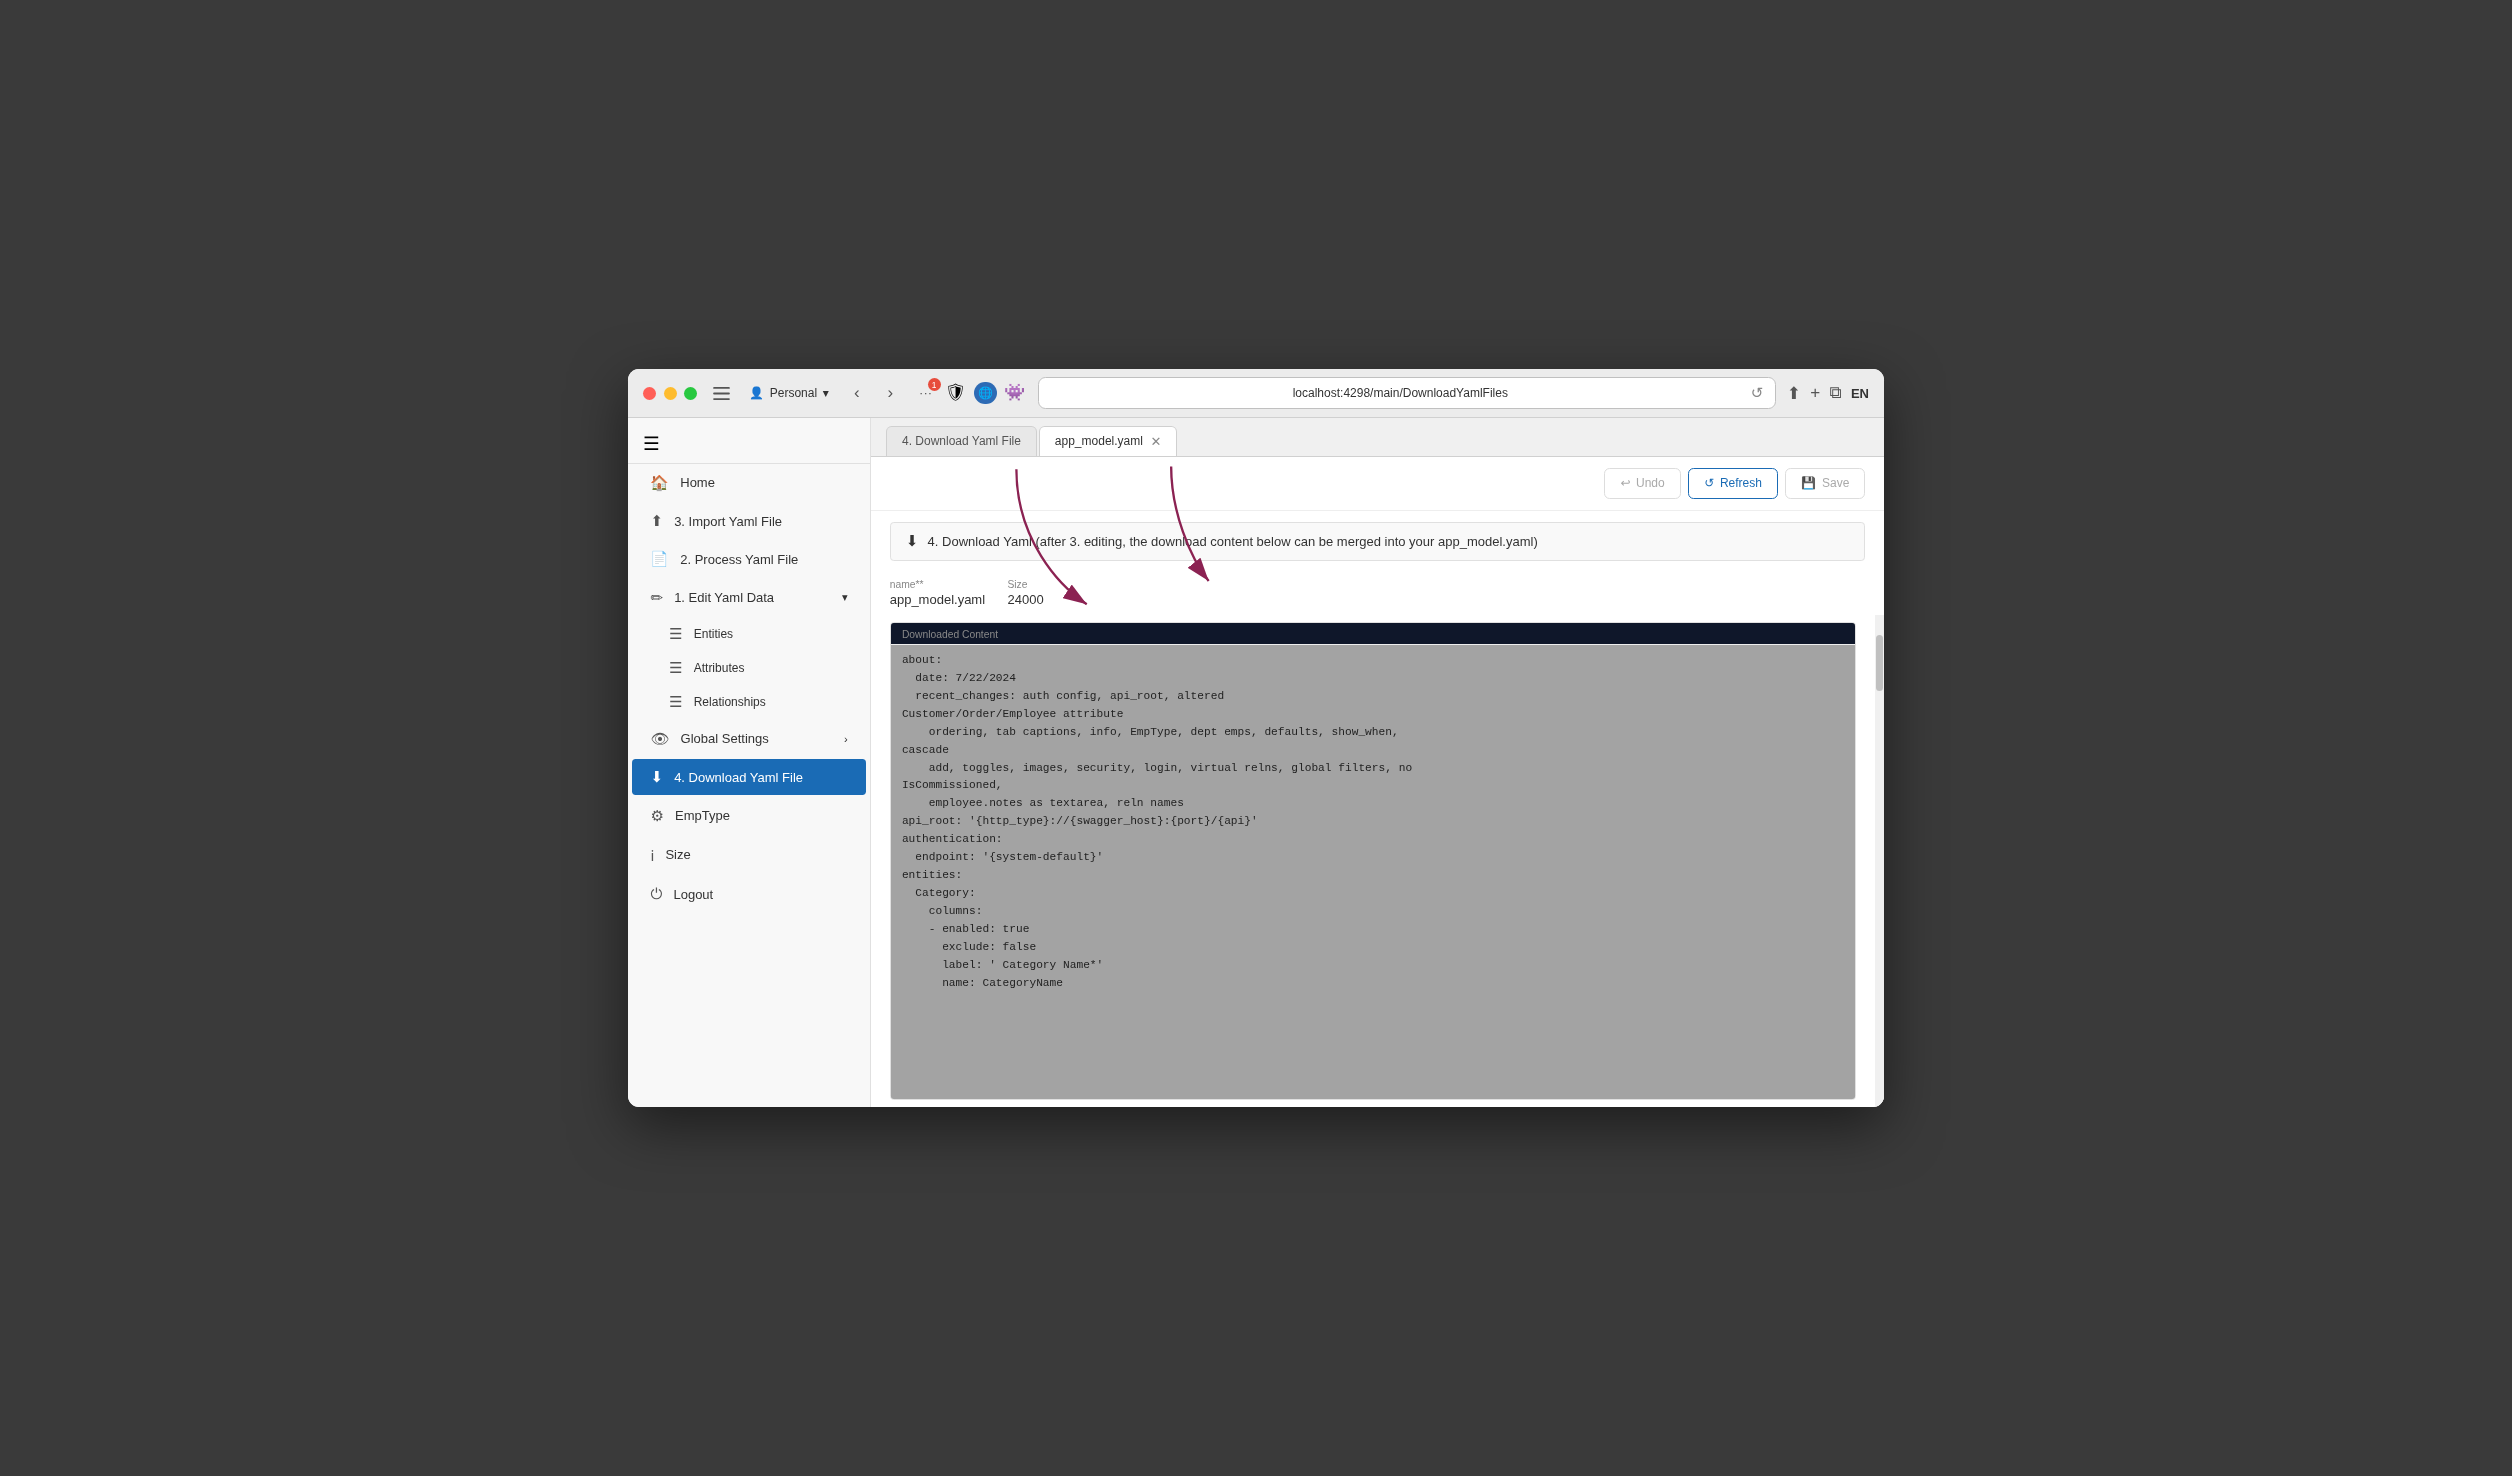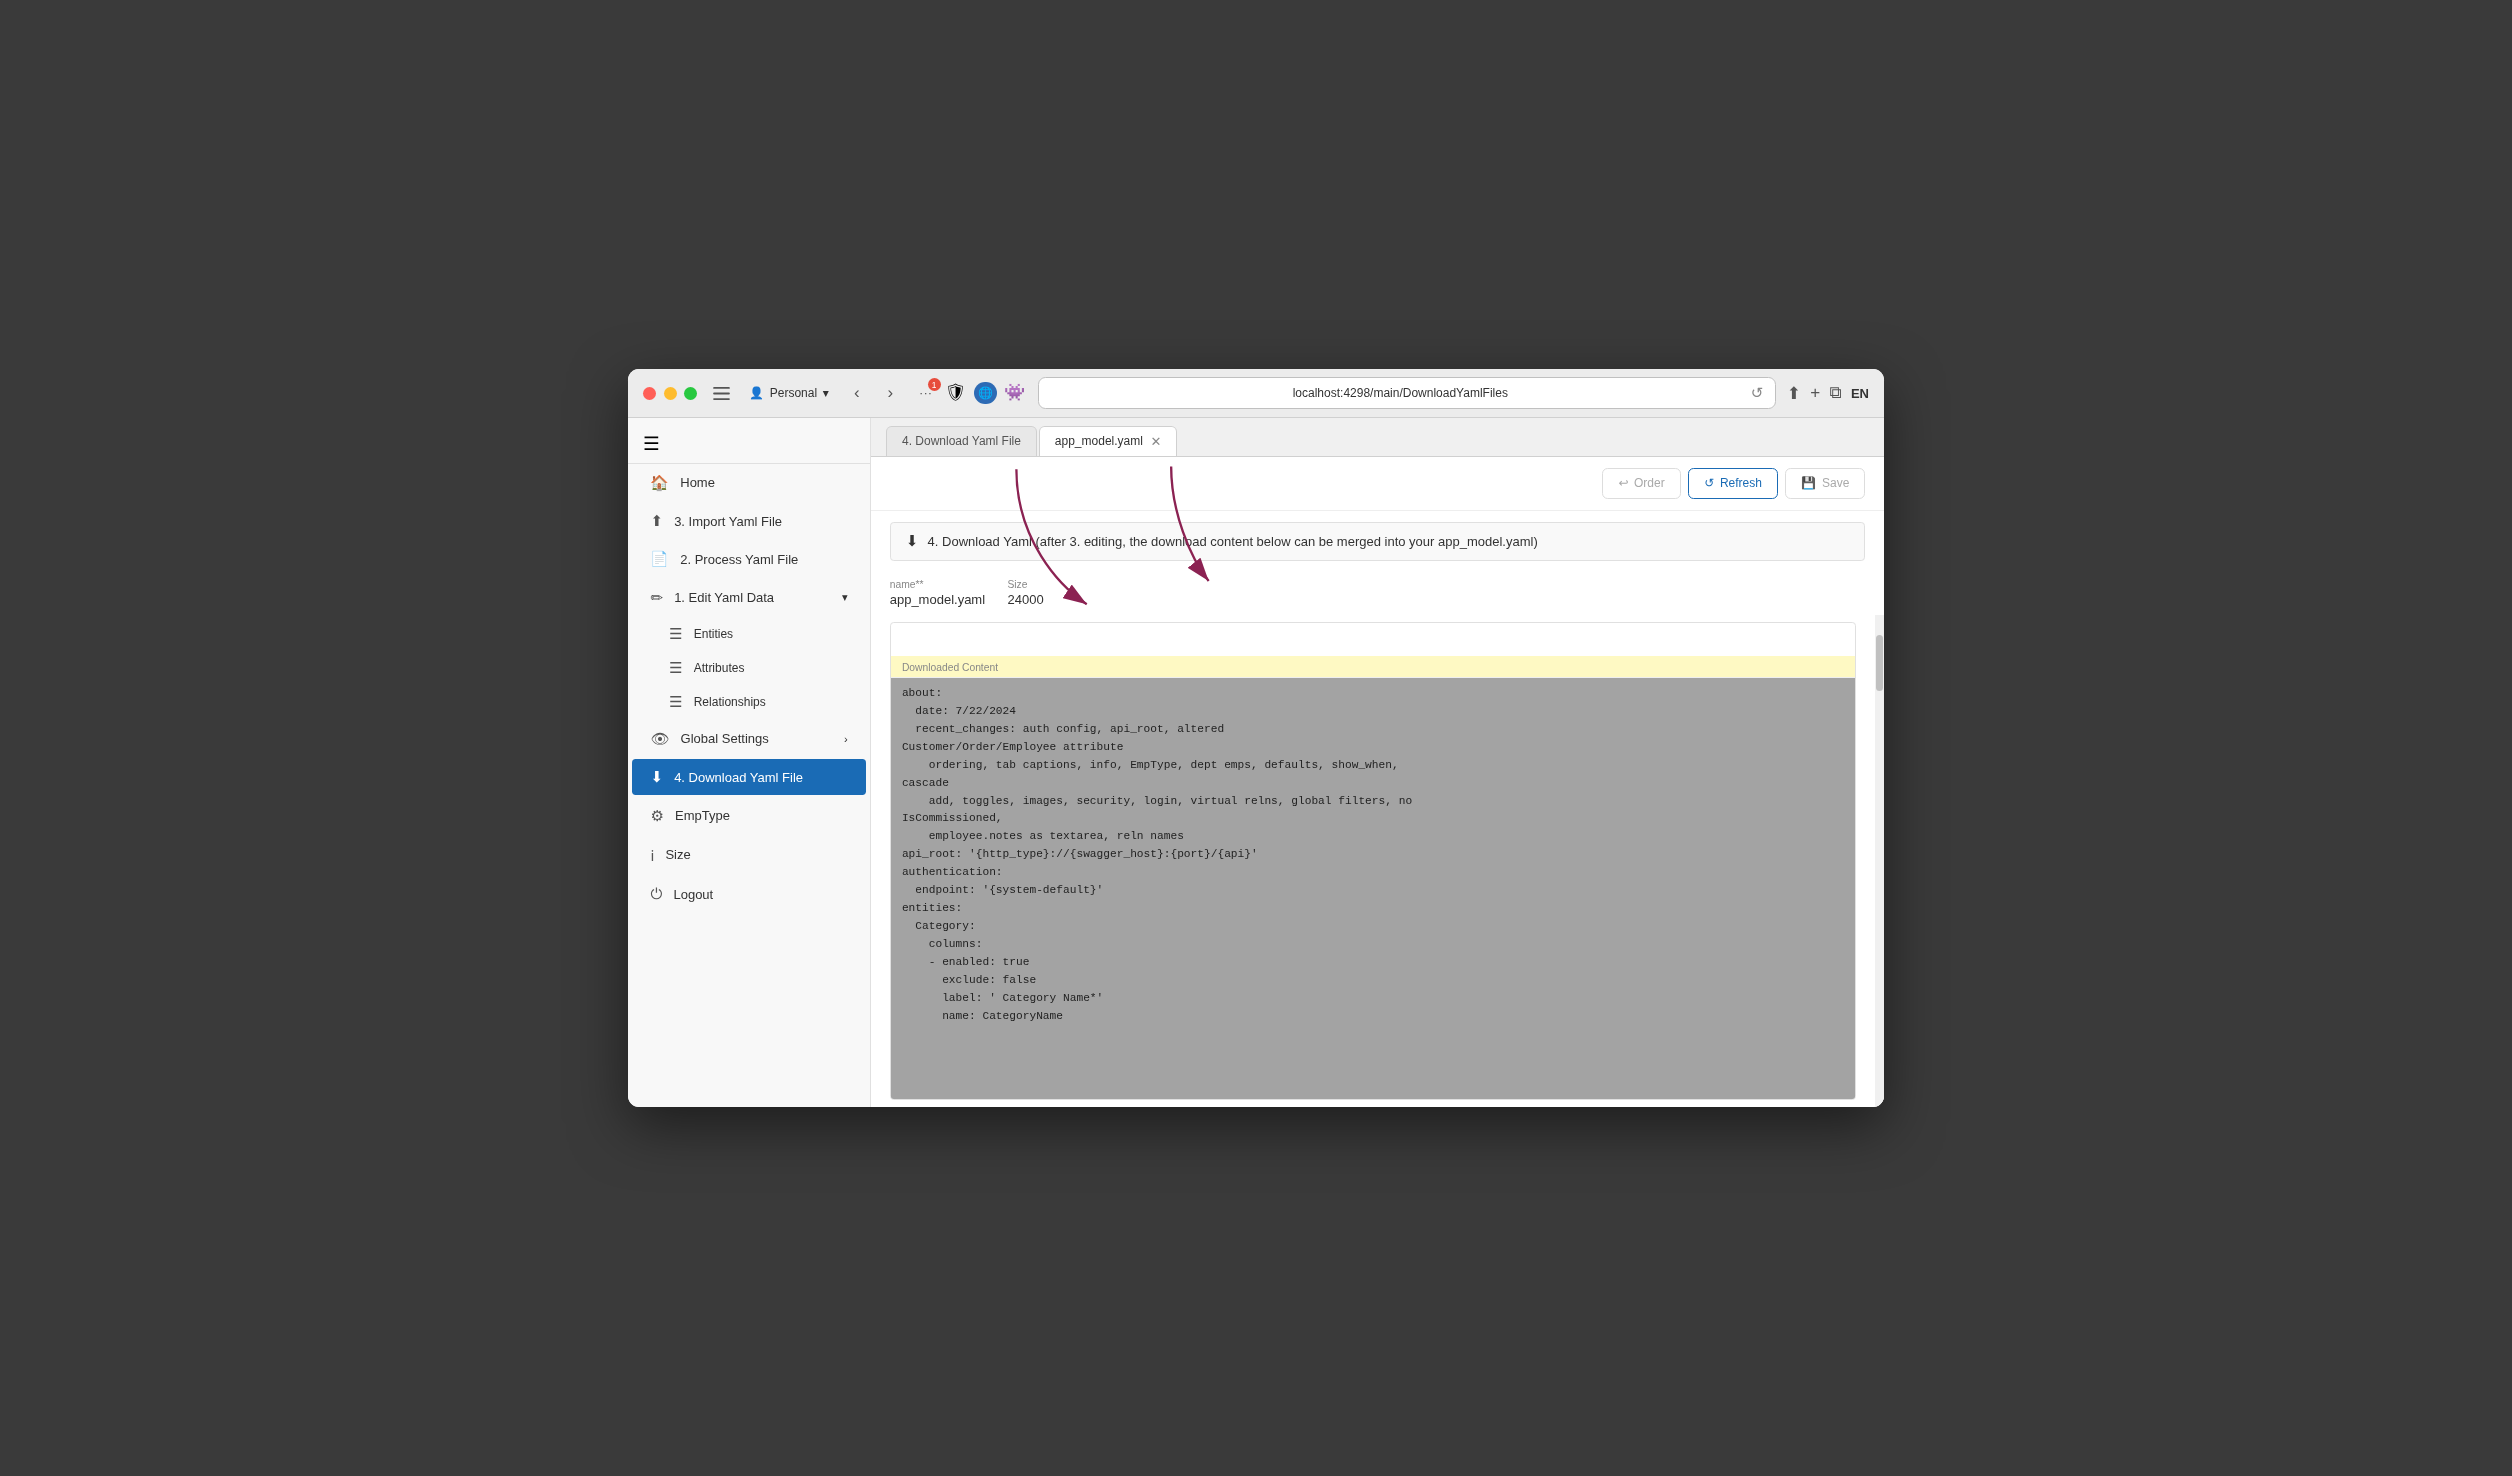--- a/index.html
+++ b/index.html
@@ -259,23 +259,22 @@
       border-radius: 3.7px;
       flex: 1;
       overflow: hidden;
       display: flex;
       flex-direction: column;
     }
     .downloaded-label {
       font-size: 10.3px;
       color: #888;
       padding: 5.6px 11.2px 3.7px;
-      background: #fef9c3;
+      background: #0f172a;
       border-bottom: 0.9px solid #eee;
-      margin-top: 33px;
     }
     .downloaded-content {
       font-family: 'Monaco', 'Menlo', 'Courier New', monospace;
       font-size: 11.2px;
       line-height: 1.6;
       padding: 7.5px 11.2px;
       color: #222;
       flex: 1;
       overflow-y: auto;
       background: #a3a3a3;
@@ -437,21 +436,21 @@
           <span>app_model.yaml</span>
           <span class="tab-close">✕</span>
         </div>
       </div>
 
       <div class="content-panel">
 
         <div class="toolbar">
           <button class="toolbar-btn disabled">
             <span>↩</span>
-            <span>Order</span>
+            <span>Undo</span>
           </button>
           <button class="toolbar-btn primary">
             <span>↺</span>
             <span>Refresh</span>
           </button>
           <button class="toolbar-btn disabled">
             <span>💾</span>
             <span>Save</span>
           </button>
         </div>

